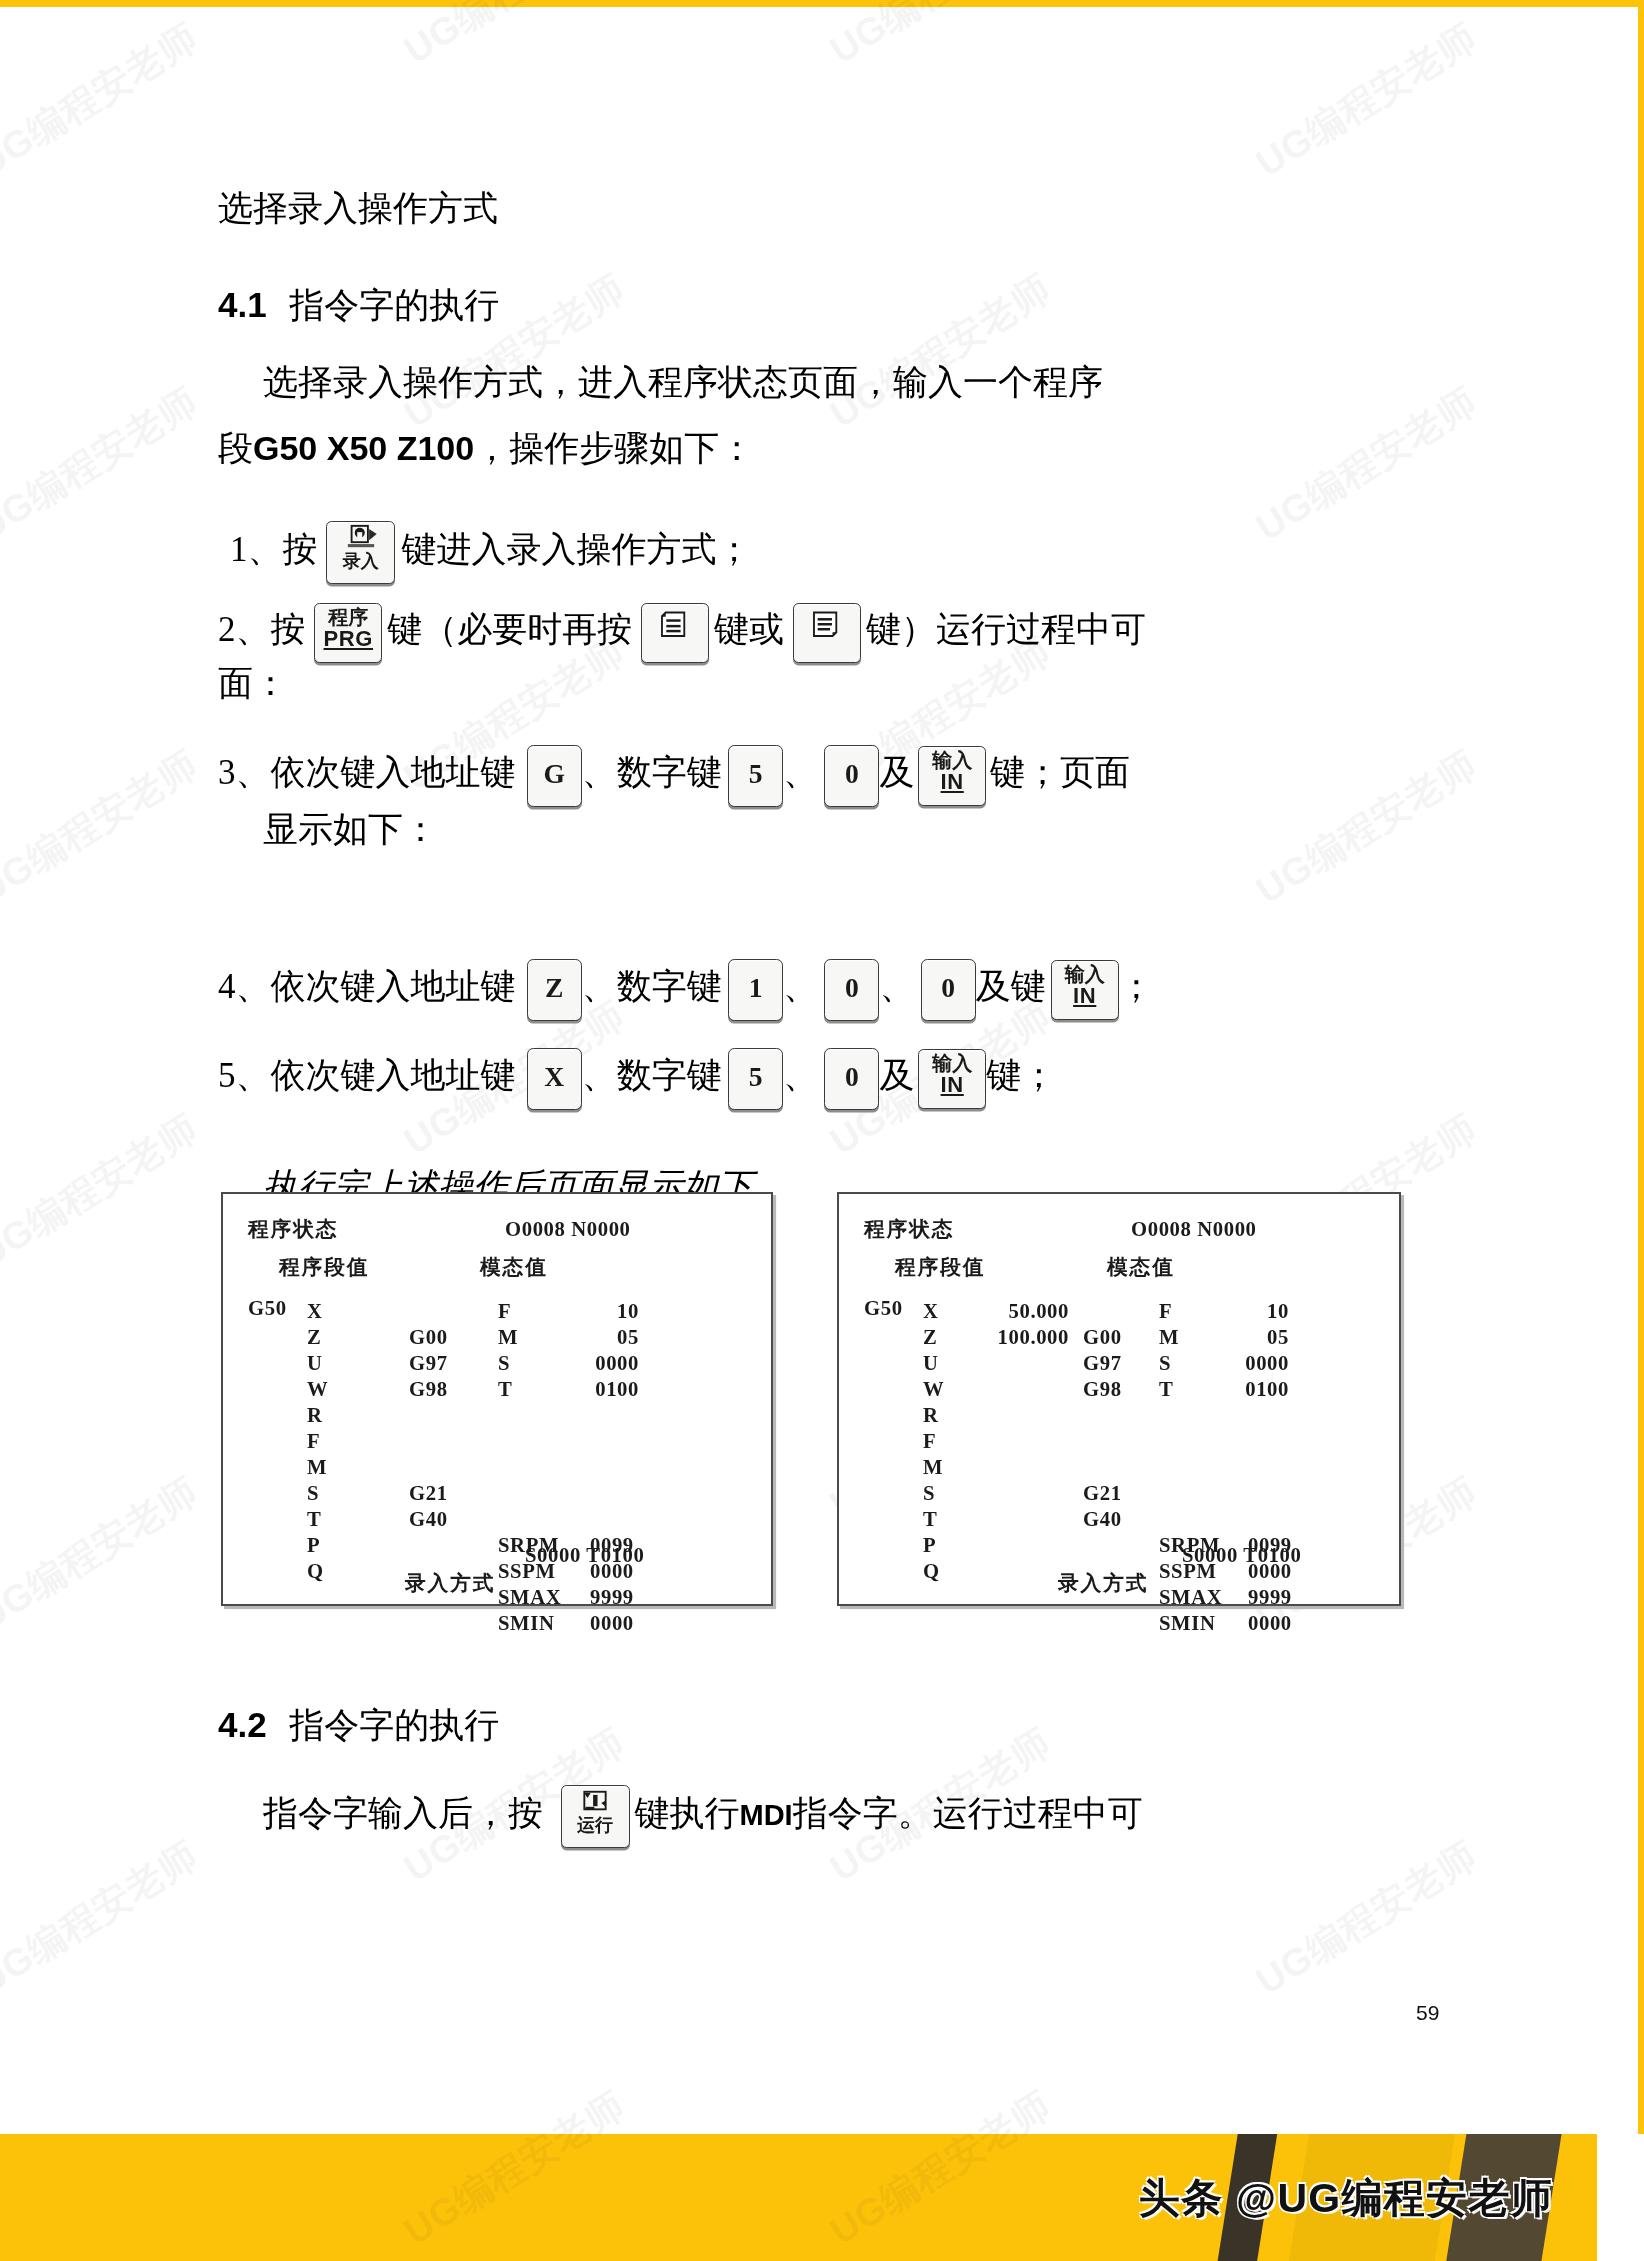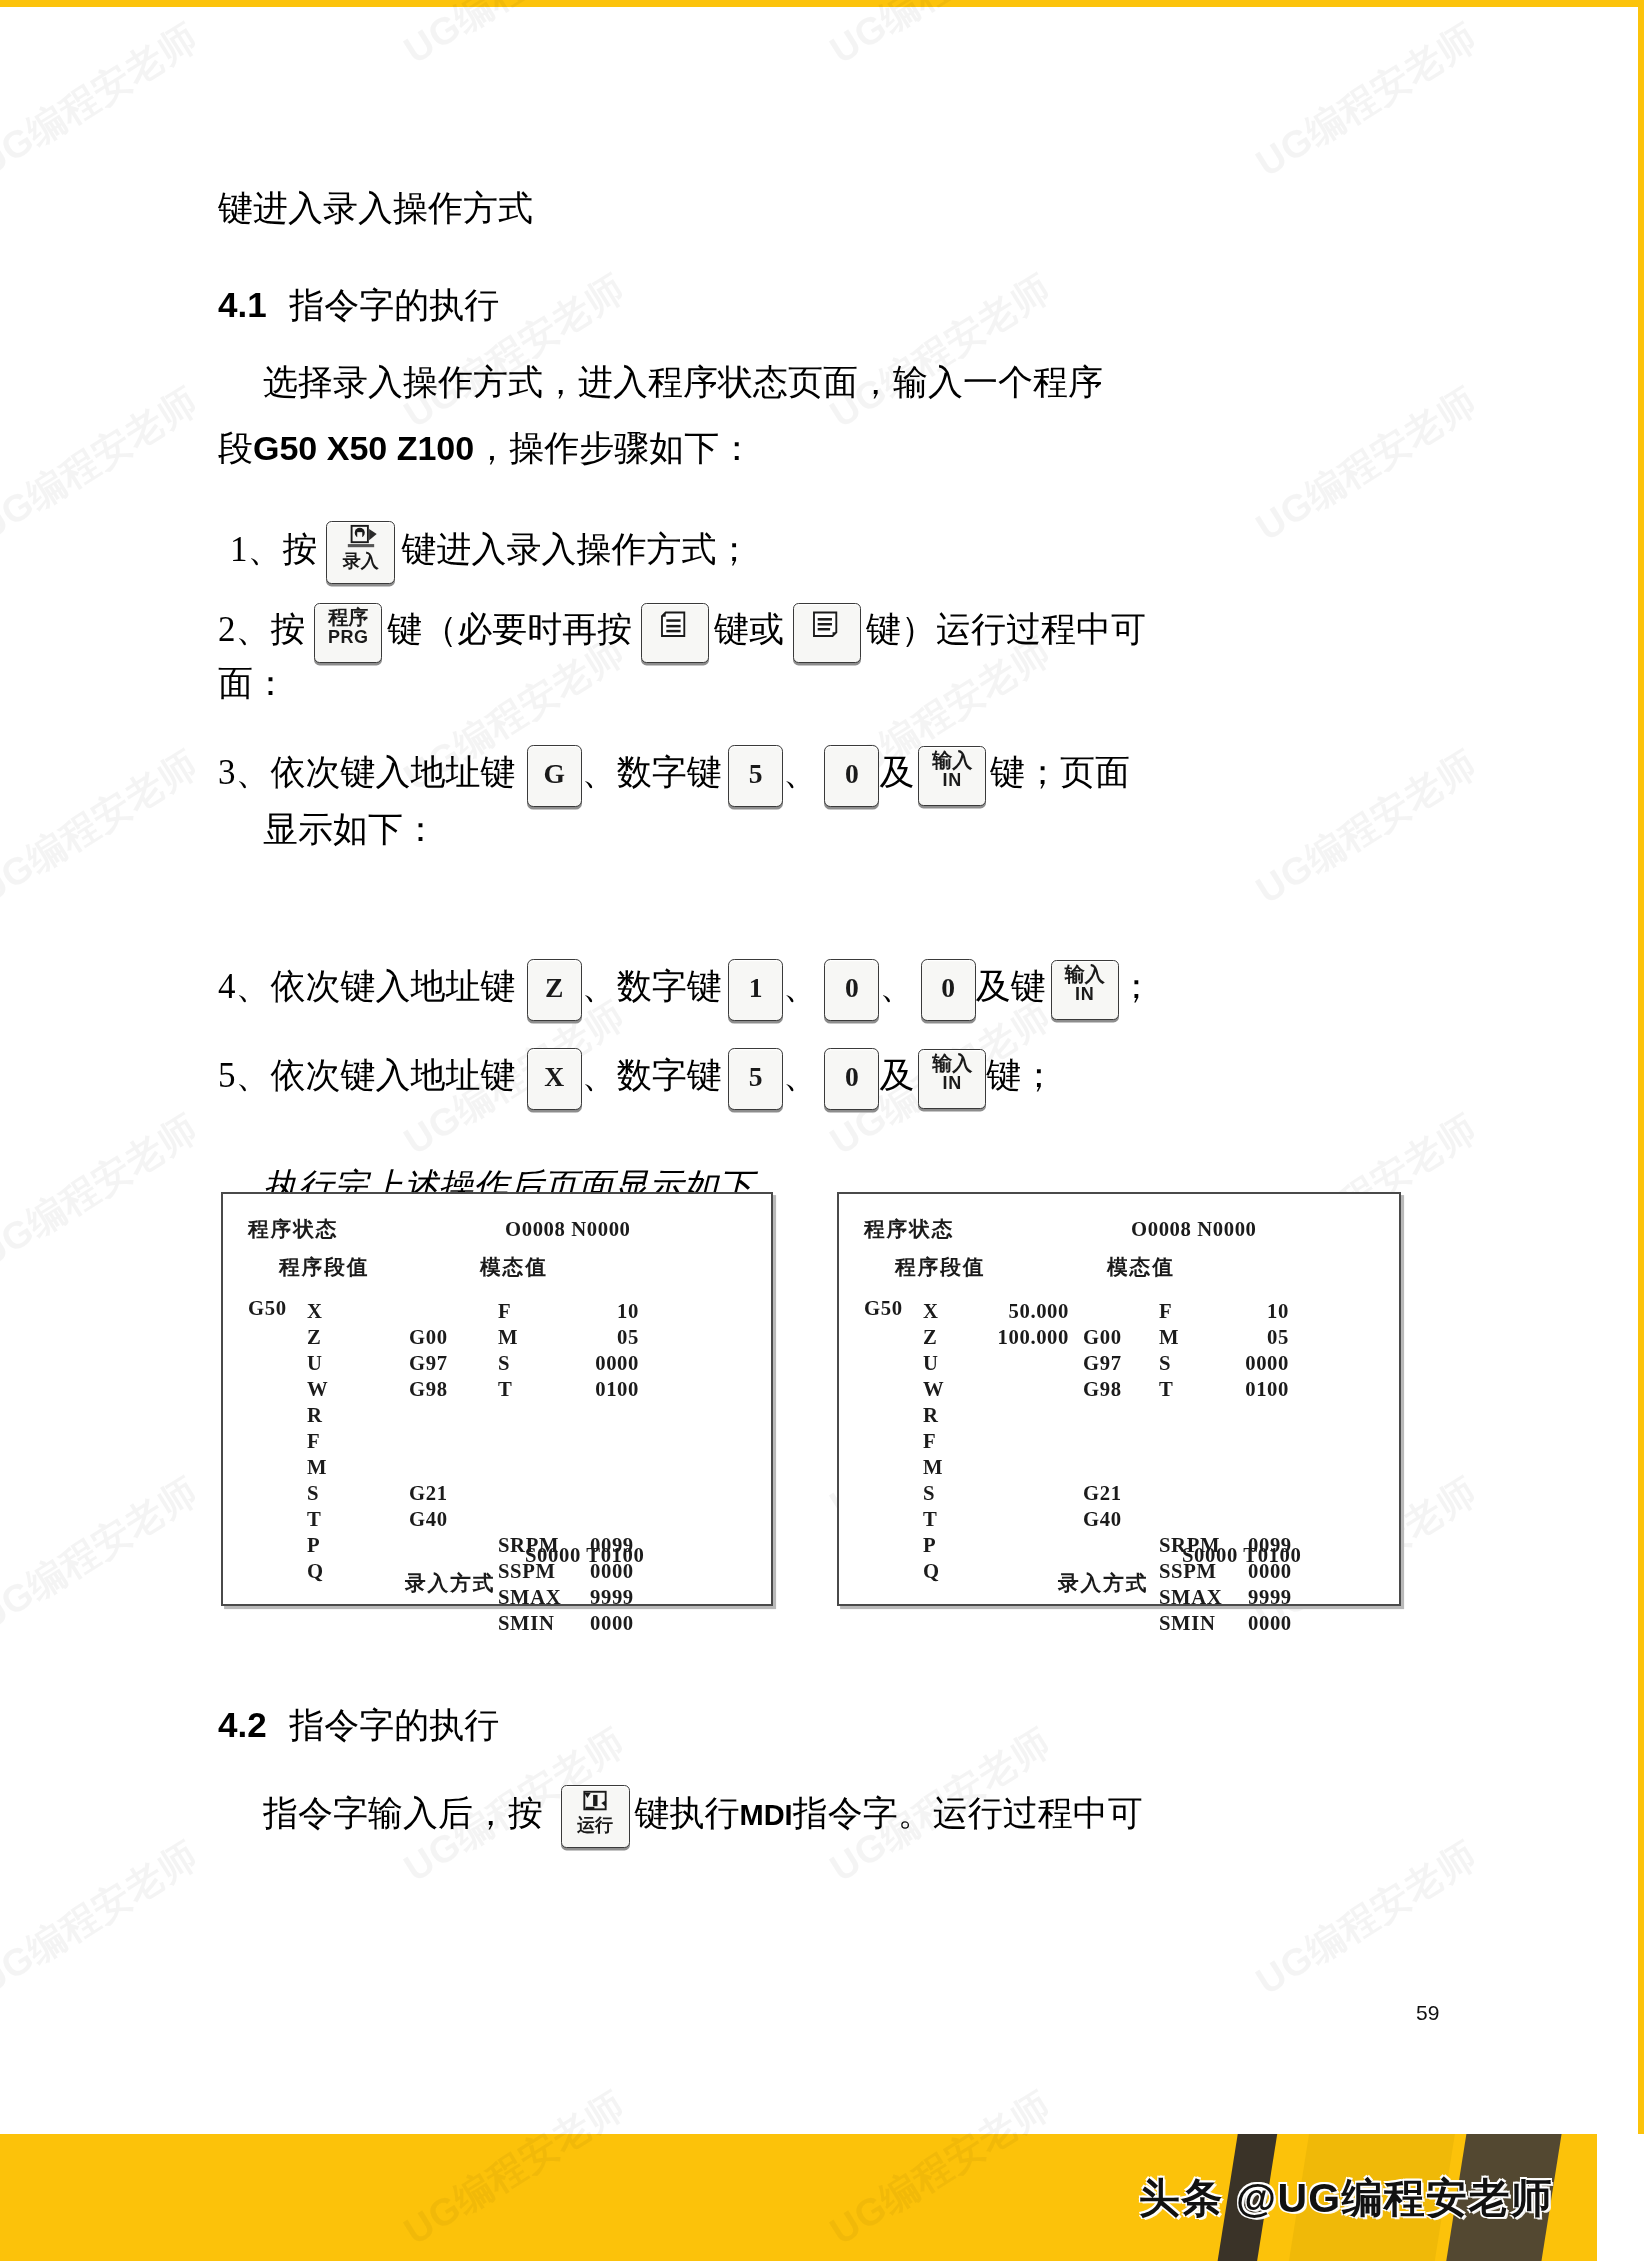--- a/index.html
+++ b/index.html
@@ -175,21 +175,21 @@
     border-radius: 6.3px;
   }
   
   .key-two {
     width: 68px;
     height: 60px;
     padding: 2.5px 0 0 0;
     box-sizing: border-box;
   }
   .key-two .k-cn { font-size: 20px; margin-bottom: 1.9px; }
-  .key-two .k-en { font-size: 18px; letter-spacing: 0.6px; }
+  .key-two .k-en { font-size: 22px; letter-spacing: 0.6px; text-decoration: underline; }
 
   
   .key-glyph {
     width: 69px;
     height: 63px;
     box-sizing: border-box;
     padding-top: 1.9px;
   }
   .key-glyph .glyph {
     display: block;
@@ -286,21 +286,21 @@
     <div class="wm" style="left:1241px; top:75px;">UG编程安老师</div>
     <div class="wm" style="left:1241px; top:439px;">UG编程安老师</div>
     <div class="wm" style="left:1241px; top:802px;">UG编程安老师</div>
     <div class="wm" style="left:1241px; top:1166px;">UG编程安老师</div>
     <div class="wm" style="left:1241px; top:1529px;">UG编程安老师</div>
     <div class="wm" style="left:1241px; top:1893px;">UG编程安老师</div>
   </div>
 
   <div class="content">
 
-    <div class="para cn" style="left:218px; top:191px;">键进入录入操作方式</div>
+    <div class="para cn" style="left:218px; top:191px;">选择录入操作方式</div>
 
     <div class="heading" style="left:218px; top:282px;">
       <span class="num">4.1</span><span style="display:inline-block;width:22.6px"></span><span class="cn">指令字的执行</span>
     </div>
 
     <div class="para cn" style="left:263px; top:365px;">选择录入操作方式，进入程序状态页面，输入一个程序</div>
 
     <div class="para" style="left:218px; top:431px;">
       <span class="cn">段</span><span class="sans" style="font-size:34px">G50 X50 Z100</span><span class="cn">，操作步骤如下：</span>
     </div>

